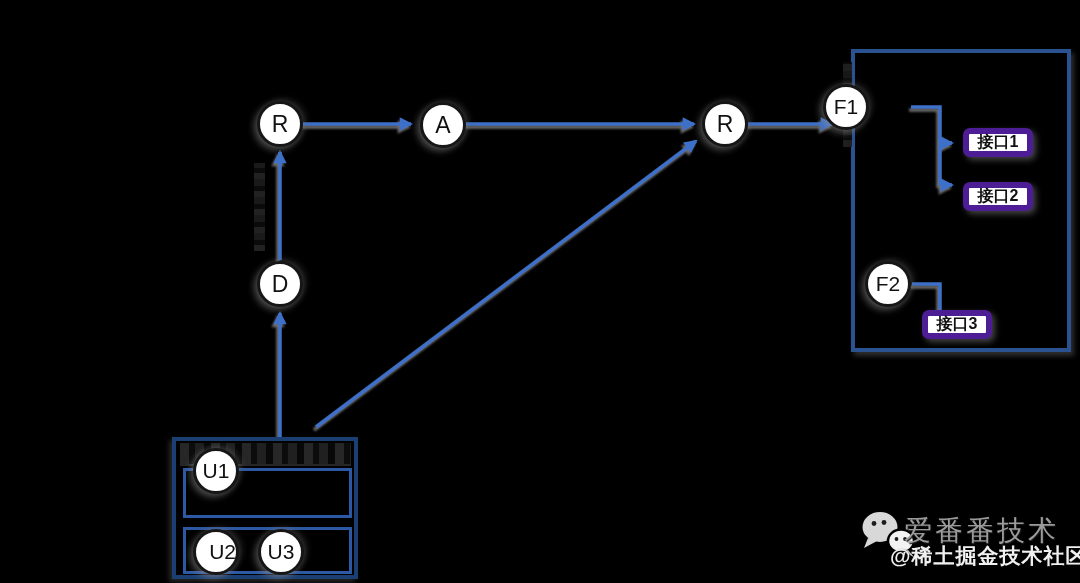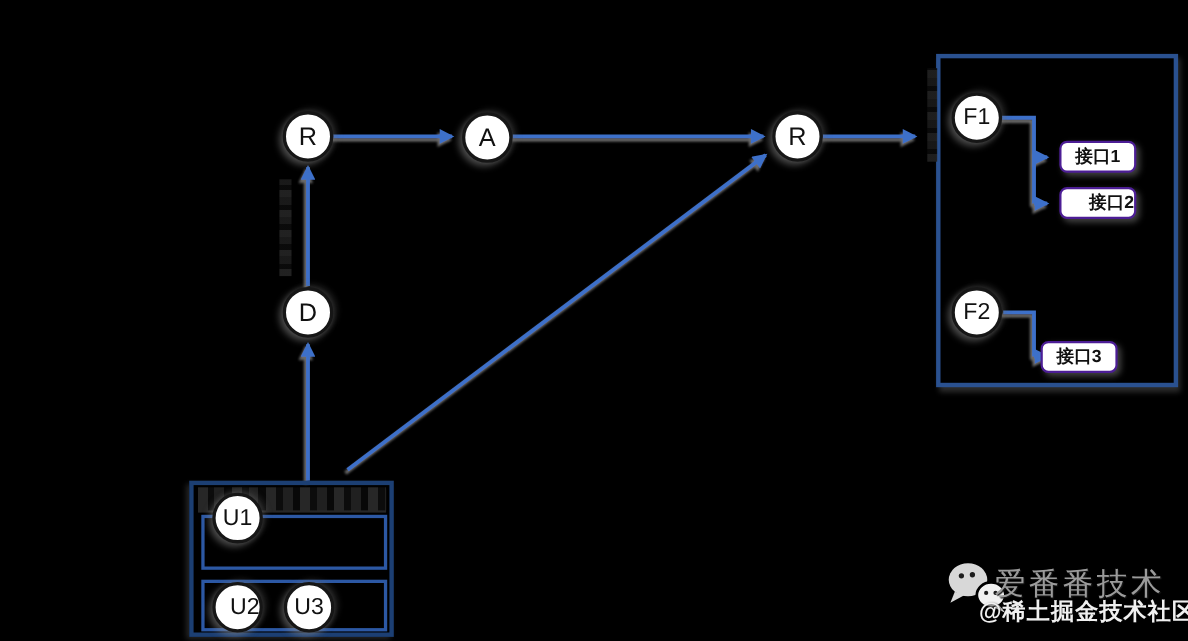--- a/index.html
+++ b/index.html
@@ -13,21 +13,21 @@
     position:absolute; width:46px; height:46px; box-sizing:border-box;
     border-radius:50%; background:#fff; border:3px solid #161616;
     display:flex; align-items:center; justify-content:center;
     font-size:23px; color:#111;
     box-shadow:-3px 3px 7px rgba(150,150,150,.5), 3px -2px 6px rgba(110,110,110,.35);
   }
   .node.sm-label { font-size:21px; }
 
   .iface {
     position:absolute; width:70px; height:29px; box-sizing:border-box;
-    background:#fff; border:2px solid #4c1d95; border-radius:7px;
+    background:#fff; border:6px solid #4c1d95; border-radius:7px;
     display:flex; align-items:center; justify-content:center;
     font-size:16px; font-weight:600; color:#111;
     box-shadow:3px 3px 6px rgba(150,150,150,.45);
   }
 
   .frame { position:absolute; box-sizing:border-box; background:transparent; }
   .frame.right-container {
     left:851px; top:49px; width:220px; height:303px;
     border:4px solid #2a5190; box-shadow:3px 4px 5px rgba(115,115,115,.4);
   }
@@ -108,43 +108,43 @@
   </div>
   <div class="node" style="left:420px; top:102px;">
     <span>A</span>
   </div>
   <div class="node" style="left:702px; top:101px;">
     <span>R</span>
   </div>
   <div class="node" style="left:257px; top:261px;">
     <span>D</span>
   </div>
-  <div class="node sm-label" style="left:865px; top:84px;">
+  <div class="node sm-label" style="left:823px; top:84px;">
     <span>F1</span>
   </div>
   <div class="node sm-label" style="left:865px; top:261px;text-align:right;">
     <span>F2</span>
   </div>
   <div class="node sm-label" style="left:193px; top:448px;">
     <span>U1</span>
   </div>
   <div class="node sm-label" style="left:193px; top:529px;justify-content:flex-end;">
     <span>U2</span>
   </div>
   <div class="node sm-label" style="left:258px; top:529px;justify-content:center;">
     <span>U3</span>
   </div>
 
   <div class="iface" style="left:963px; top:128px;">
     <span>接口1</span>
   </div>
-  <div class="iface" style="left:963px; top:170px;justify-content:flex-end;">
+  <div class="iface" style="left:963px; top:182px;">
     <span>接口2</span>
   </div>
-  <div class="iface" style="left:946px; top:310px;">
+  <div class="iface" style="left:922px; top:310px;">
     <span>接口3</span>
   </div>
 
   <svg class="wm-icon" viewBox="0 0 64 52" xmlns="http://www.w3.org/2000/svg">
     <ellipse cx="24" cy="21" rx="17.5" ry="15" fill="#d8d8d8"></ellipse>
     <polygon points="12,32 8,42 21,35" fill="#d8d8d8"></polygon>
     <circle cx="18" cy="17.5" r="2.4" fill="#1d1d1d"></circle>
     <circle cx="28" cy="16.5" r="2.4" fill="#1d1d1d"></circle>
     <ellipse cx="45" cy="35" rx="13" ry="11.5" fill="#f2f2f2" stroke="#000" stroke-width="2.5"></ellipse>
     <polygon points="52,44 58,51 47,46" fill="#f2f2f2"></polygon>

